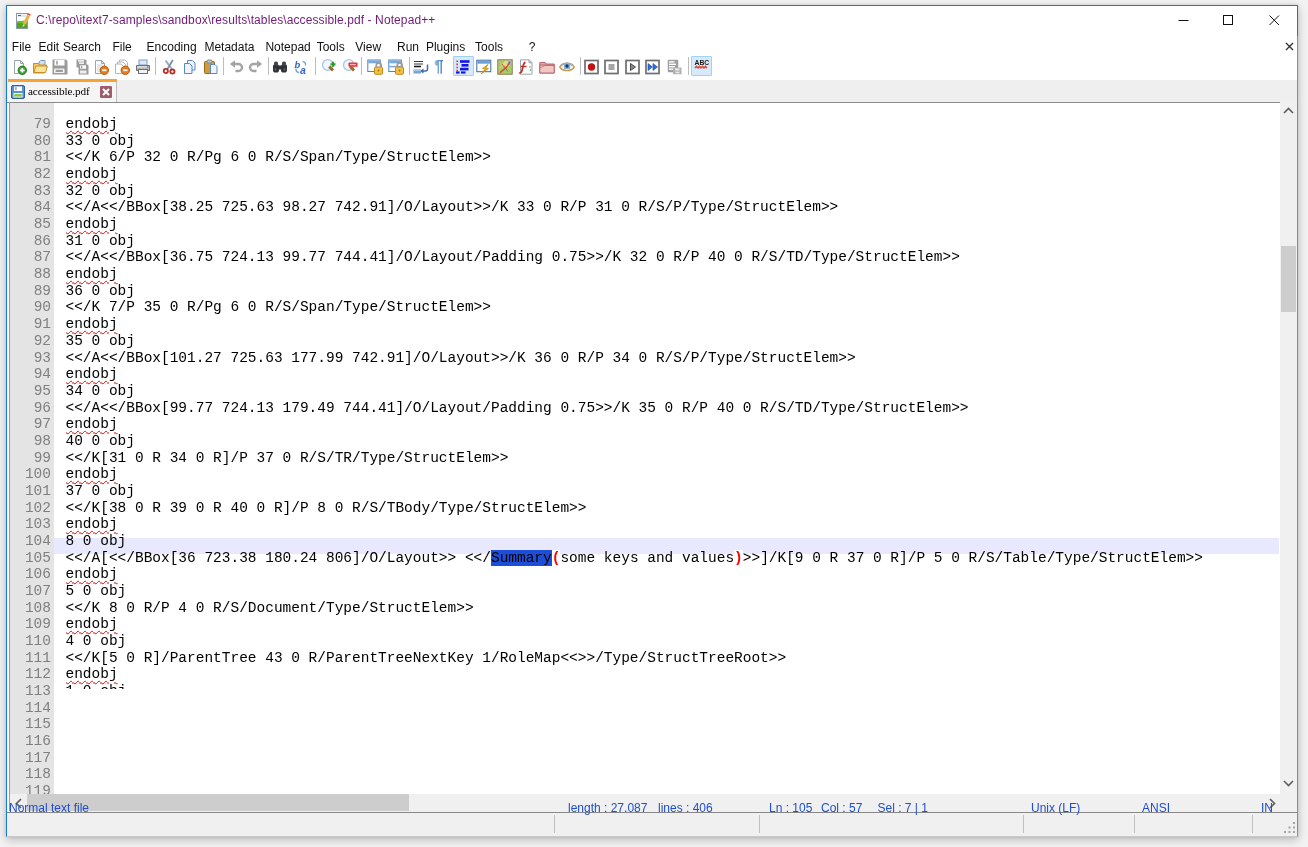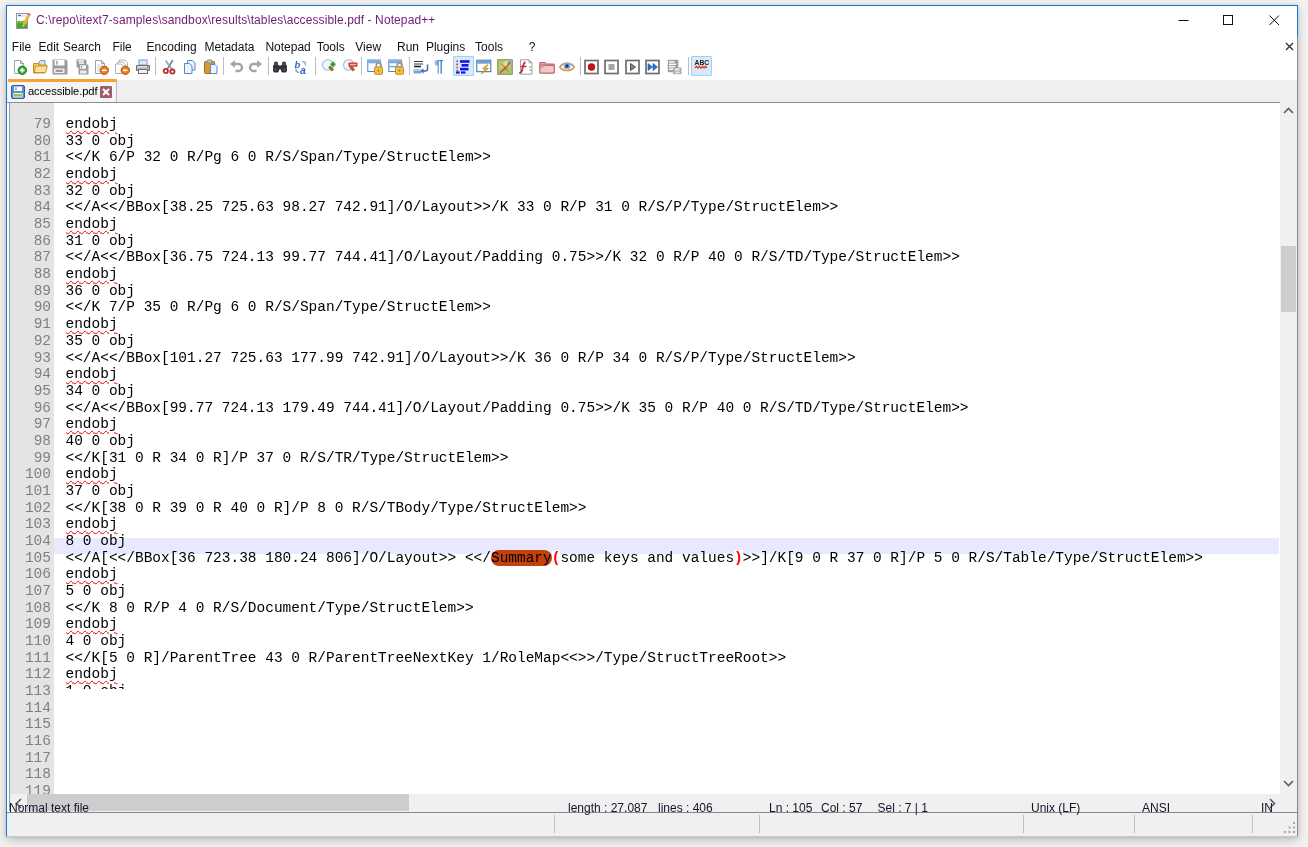--- a/index.html
+++ b/index.html
@@ -15,43 +15,43 @@
 
 .mi{position:absolute;top:40px;font-size:12px;color:#111;letter-spacing:0px;}
 
 .tb{position:absolute;top:58.5px;width:16px;height:16px;}
 .tbsep{position:absolute;top:56.5px;width:1px;height:18px;background:#bdbdbd;}
 .tbhl{position:absolute;top:56px;height:18px;background:#d6eafc;border:1px solid #9fd0f5;border-radius:1px;}
 
 #tabbar{position:absolute;left:7px;top:80px;width:1290px;height:22px;background:#efefef;}
 #tab{position:absolute;left:8px;top:79px;width:108px;height:23px;background:#f5f5f5;border-right:1px solid #bdbdbd;}
 #taborange{position:absolute;left:8px;top:79px;width:109px;height:3px;background:#f7a233;}
-#tabtext{position:absolute;left:28px;top:84.5px;font-size:11.2px;letter-spacing:-0.1px;color:#000;}
+#tabtext{position:absolute;left:28px;top:84.5px;font-size:11.2px;letter-spacing:-0.1px;color:#000;font-family:Liberation Serif, serif;}
 
 #edtop{position:absolute;left:7px;top:102px;width:1291px;height:1px;background:#8c8c8c;}
 #edleft{position:absolute;left:9px;top:102px;width:1px;height:709px;background:#9a9a9a;}
 #edbottom{position:absolute;left:7px;top:811.5px;width:1291px;height:1px;background:#888;}
 #edbg{position:absolute;left:10px;top:103px;width:1270px;height:690.5px;background:#fff;}
 #gutter{position:absolute;left:10px;top:103px;width:44px;height:690.5px;background:#e4e4e4;}
 #lavender{position:absolute;left:53.5px;top:537.6px;width:1225.5px;height:16.7px;background:#e8e8ff;}
 pre{margin:12px;font-family:"Liberation Mono",monospace;font-size:14.47px;line-height:16.675px;}
 #nums{position:absolute;left:10px;top:104.1px;width:29px;text-align:right;color:#808080;}
 #code{position:absolute;left:53.5px;top:104.1px;width:1224.5px;height:573px;overflow:hidden;color:#000;}
 .sq{text-decoration:underline;text-decoration-style:wavy;text-decoration-color:#f20000;text-decoration-thickness:1.15px;text-underline-offset:1.8px;}
-.sel{background:#c2410c;border-radius:8px;}
+.sel{background:#1d4ed8;}
 .br{background:#ffffff;color:#f00;font-weight:bold;}
 
 #vsb{position:absolute;left:1280px;top:102px;width:17px;height:691.5px;background:#f0f0f0;}
 #vthumb{position:absolute;left:1281px;top:246px;width:15px;height:66px;background:#cdcdcd;}
 #hsb{position:absolute;left:10px;top:793.5px;width:1287px;height:18px;background:#f0f0f0;}
 #hthumb{position:absolute;left:26.6px;top:794.3px;width:382.5px;height:16.5px;background:#cdcdcd;}
 .sbarrow{stroke:#5e5e5e;stroke-width:1.6;fill:none;}
 
 #status{position:absolute;left:7px;top:812.5px;width:1290px;height:23.5px;background:#f0f0f0;}
-.st{position:absolute;top:801px;font-size:12px;color:#0f172a;}
+.st{position:absolute;top:801px;font-size:12px;color:#1d4ed8;}
 .stsep{position:absolute;top:815px;width:1px;height:18px;background:#c0c0c0;}
 </style>
 </head>
 <body>
 <div id="win"></div>
 <div class="abs" style="left:1297px;top:5px;width:1px;height:31px;background:#1779d7"></div>
 
 <svg class="abs" style="left:15px;top:13px" width="16" height="16" viewBox="0 0 16 16">
   <rect x="1.5" y="0.5" width="11" height="15" fill="#fdfdfd" stroke="#8d9aa5"></rect>
   <rect x="2.5" y="1.5" width="9" height="2.5" fill="#dfe8ee"></rect>

